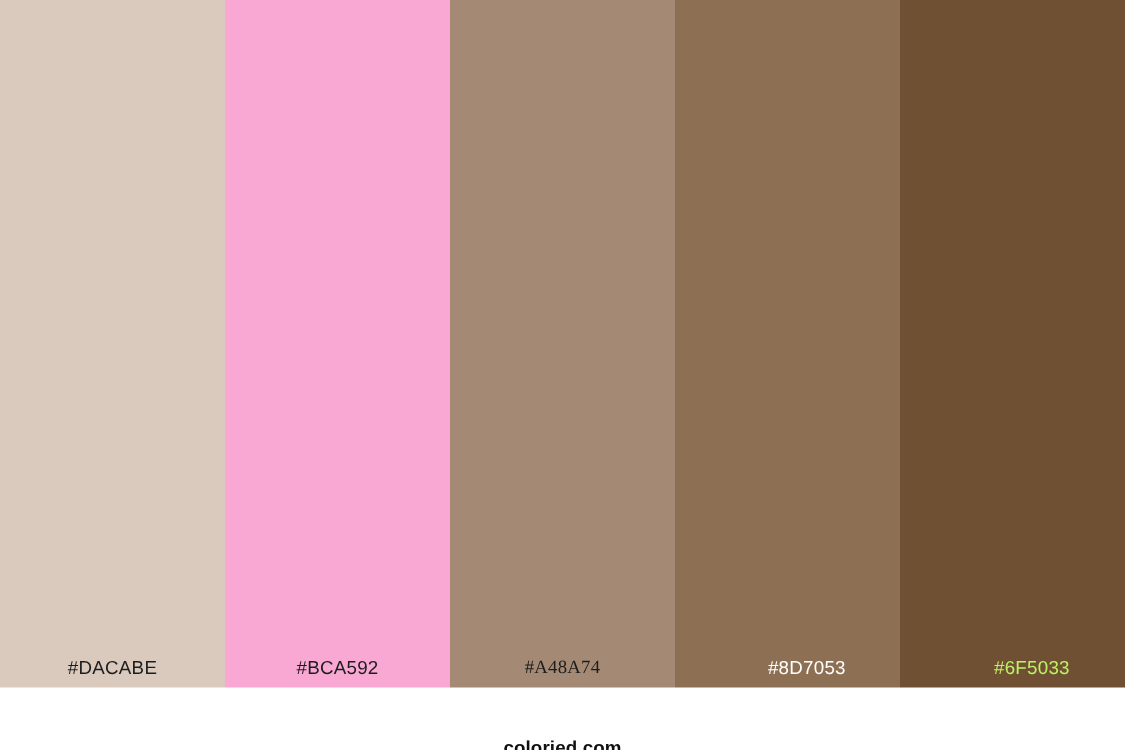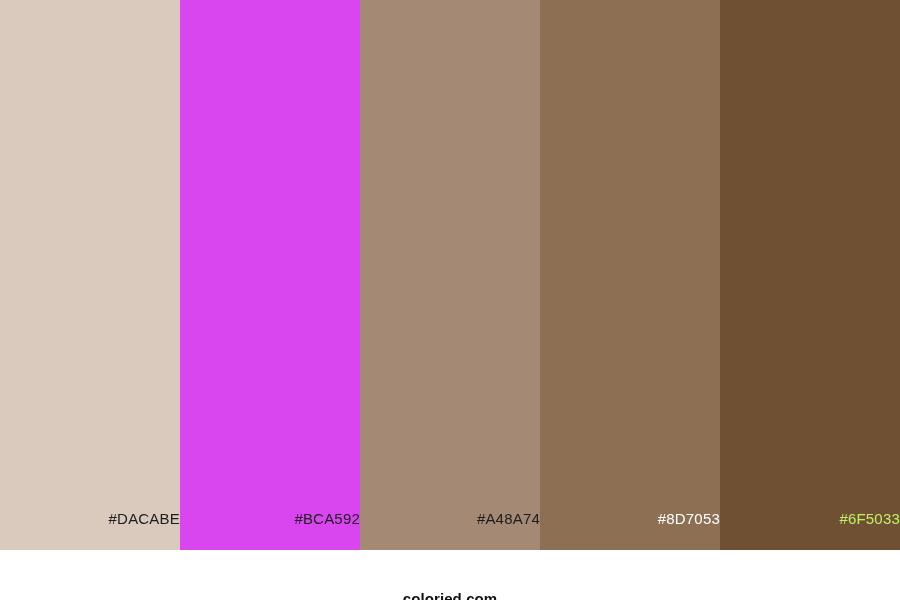--- a/index.html
+++ b/index.html
@@ -31,26 +31,26 @@
     flex: 1 1 180px;
     height: 550px;
     position: relative;
     display: flex;
     align-items: flex-end;
     justify-content: center;
   }
   .swatch-label {
     display: block;
     width: 100%;
-    text-align: right;
+    text-align: center;
     font-family: "Liberation Sans", sans-serif;
     font-size: 15px;
     font-weight: 400;
     letter-spacing: 0.2px;
-    padding-bottom: 24px;
+    padding-bottom: 8px;
     line-height: 1;
     user-select: text;
   }
   .label-dark {
     color: #1d1d1d;
   }
   .label-light {
     color: #ffffff;
     margin-left: 31px;
   }
@@ -76,26 +76,26 @@
 <body>
 
 <div class="palette-page">
 
   <div class="swatch-strip">
 
     <div class="swatch" style="background-color: rgb(218, 202, 190);">
       <span class="swatch-label label-dark" style="color: rgb(29, 29, 29);">#DACABE</span>
     </div>
 
-    <div class="swatch" style="background-color: #d946ef;">
+    <div class="swatch" style="background-color: #f9a8d4;">
       <span class="swatch-label label-dark" style="color: rgb(29, 29, 29);">#BCA592</span>
     </div>
 
     <div class="swatch" style="background-color: rgb(164, 138, 116);">
-      <span class="swatch-label label-dark" style="color: rgb(29, 29, 29);">#A48A74</span>
+      <span class="swatch-label label-dark" style="color: rgb(29, 29, 29); font-family: Liberation Serif, serif;">#A48A74</span>
     </div>
 
     <div class="swatch" style="background-color: rgb(141, 112, 83);">
       <span class="swatch-label label-light" style="color: rgb(255, 255, 255);">#8D7053</span>
     </div>
 
     <div class="swatch" style="background-color: rgb(111, 80, 51);">
       <span class="swatch-label label-light" style="color: #bef264;">#6F5033</span>
     </div>
 

